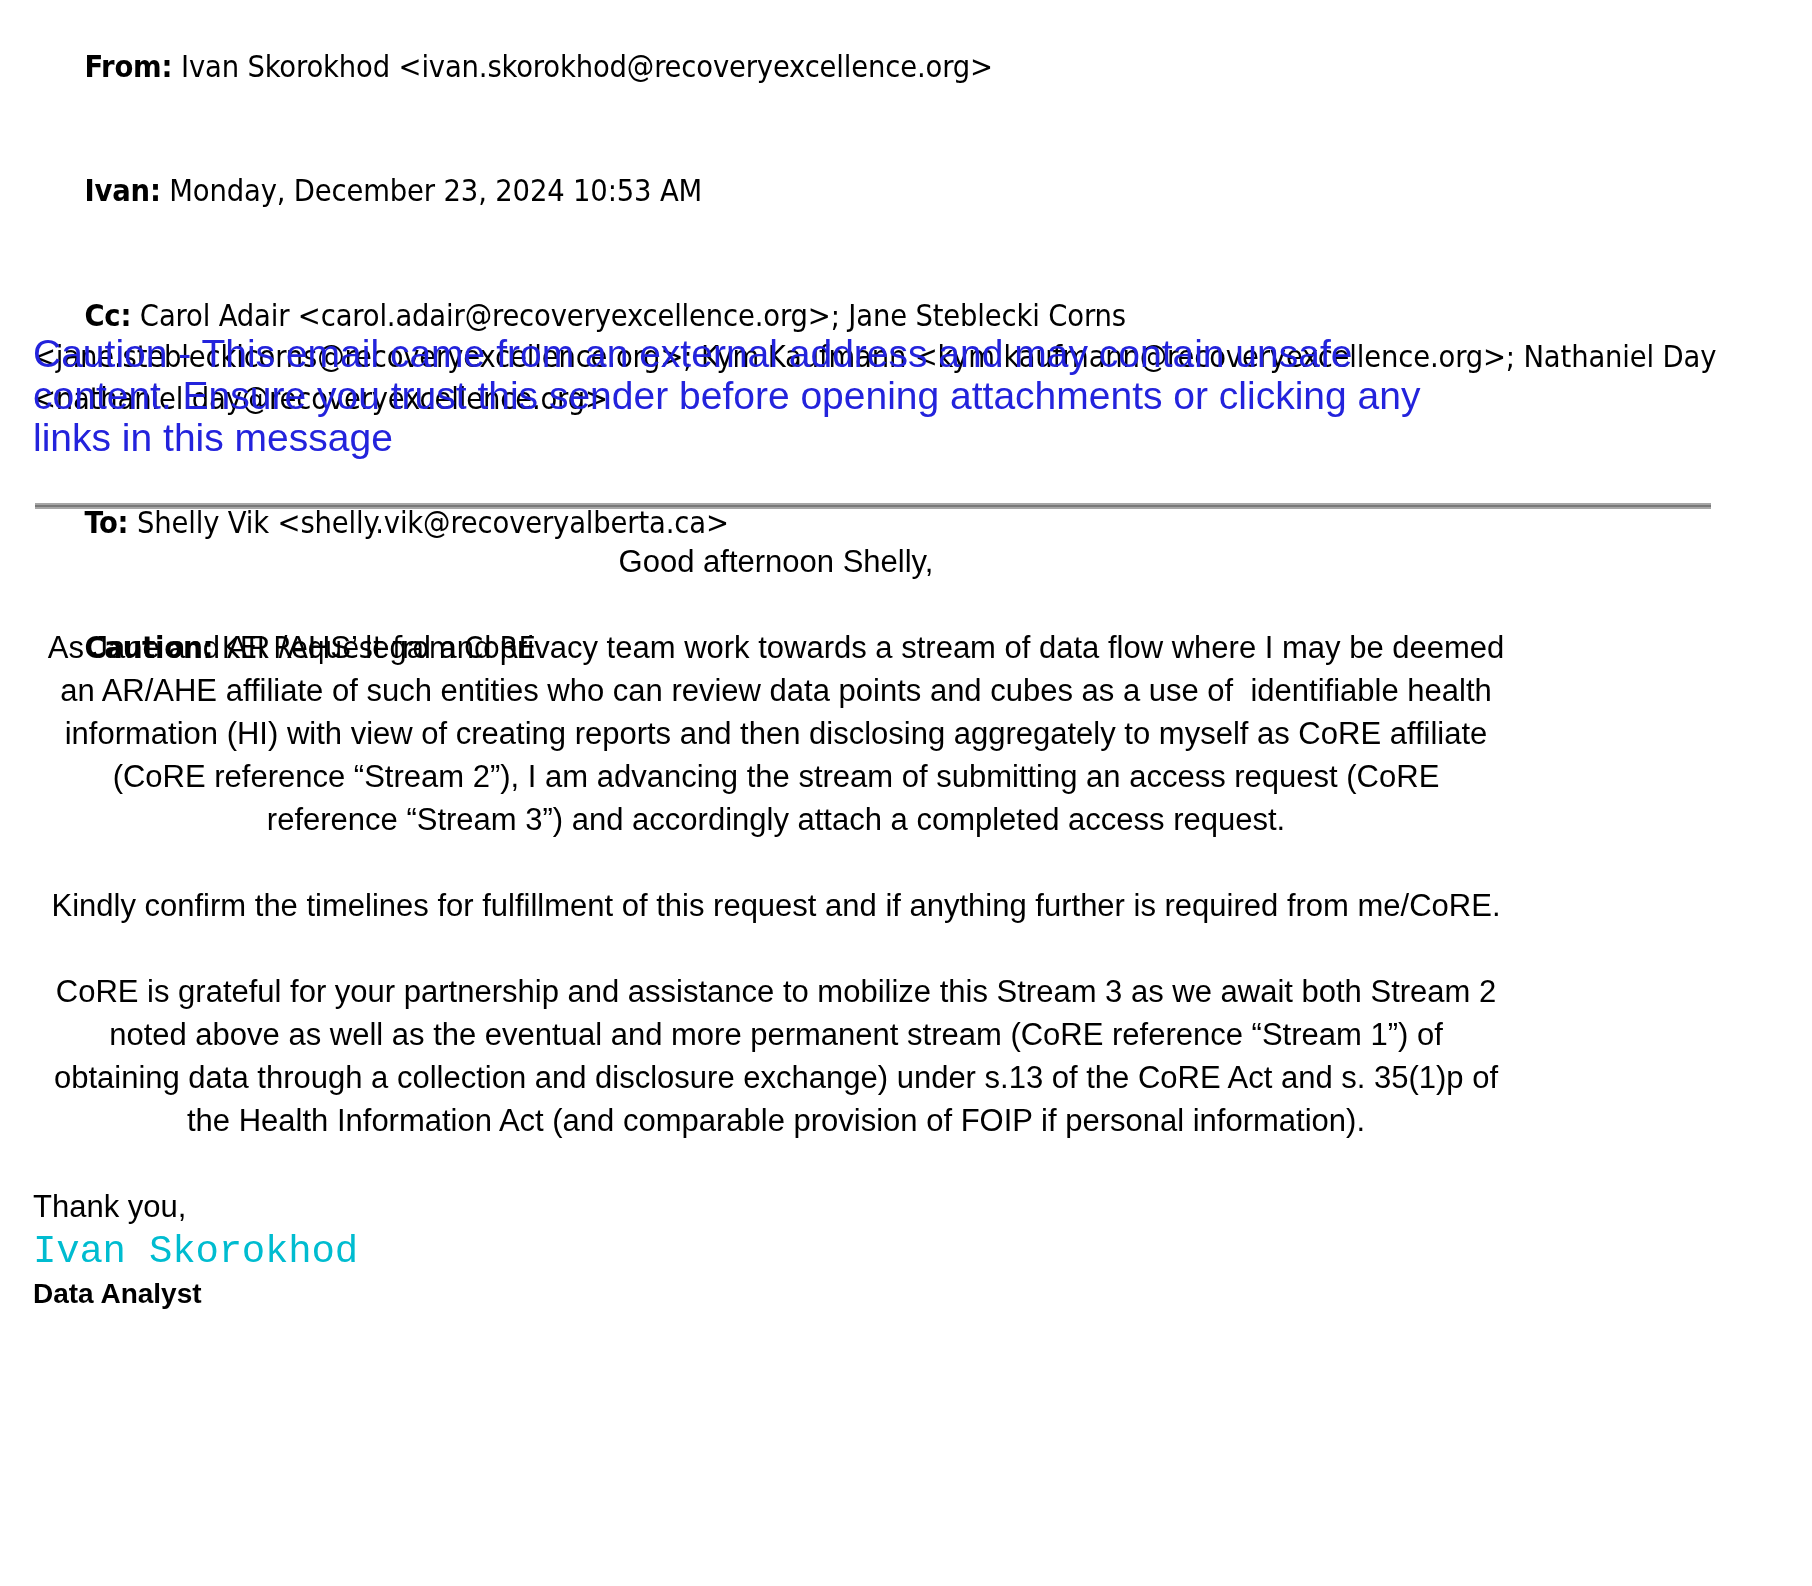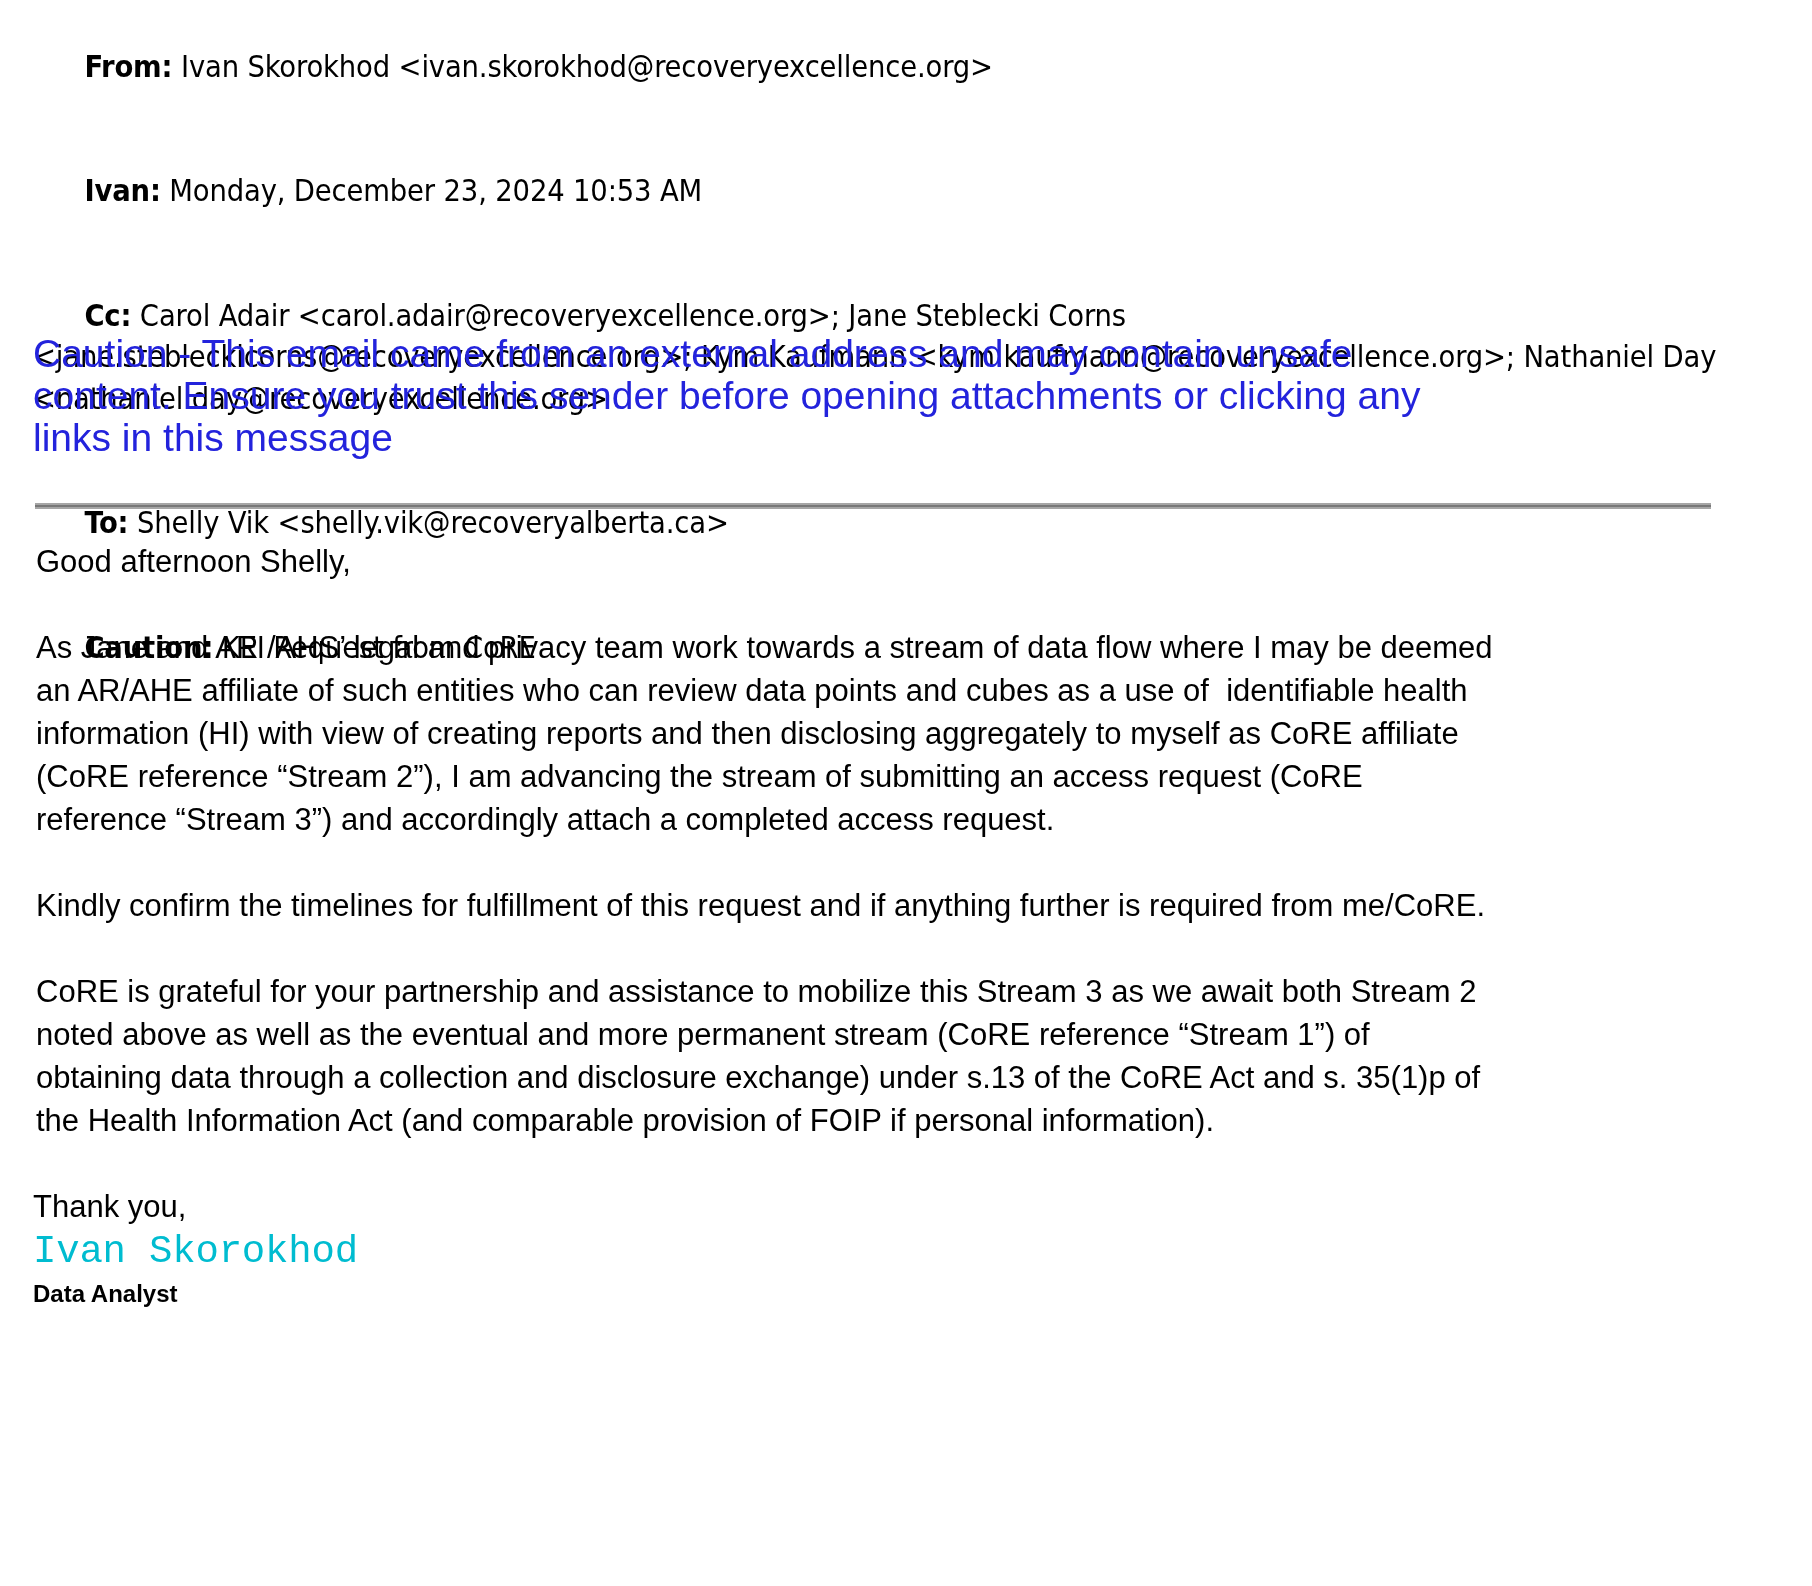--- a/index.html
+++ b/index.html
@@ -71,23 +71,24 @@
     height: 6px;
     border-top: 2px solid #a6a6a6;
     border-bottom: 2px solid #a6a6a6;
     background: #787878;
     box-sizing: border-box;
   }
 
   
   .body-block {
     position: absolute;
-    left: 36px;
+    left: 46px;
     top: 540px;
     width: 1460px;
+    text-align: center;
   }
   .para {
     font-family: "Liberation Sans", sans-serif;
     font-size: 31px;
     line-height: 43px;
     color: #000000;
     margin: 0 0 43px 0;
     white-space: pre-wrap;
   }
   .para:last-child { margin-bottom: 16px; }
@@ -108,21 +109,21 @@
   .sig-name {
     font-family: Liberation Mono, monospace;
     font-size: 39px;
     line-height: 48px;
     color: #00BCD0;
     font-weight: 400;
     letter-spacing: -0.2px;
   }
   .sig-title {
     font-family: "Liberation Sans", sans-serif;
-    font-size: 24px;
+    font-size: 28px;
     line-height: 36px;
     color: #000000;
     font-weight: 700;
   }
 </style>
 </head>
 <body>
 
 <div class="page">
 

